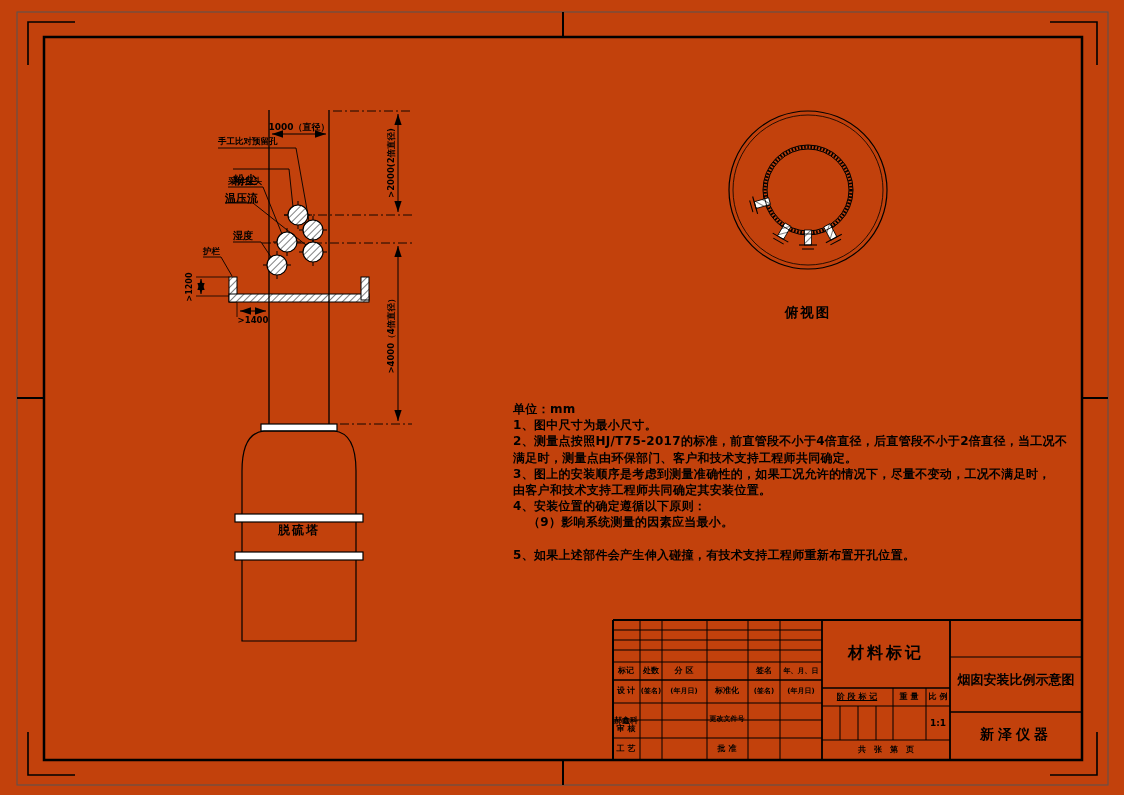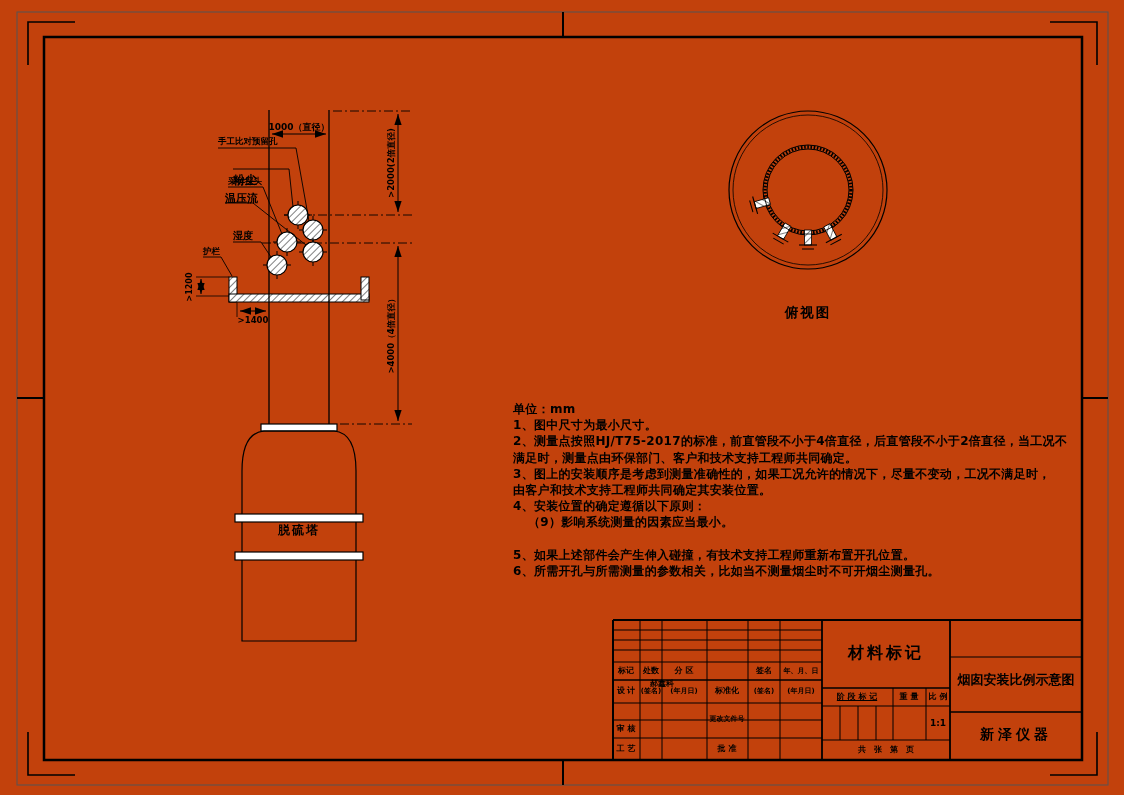--- a/index.html
+++ b/index.html
@@ -164,41 +164,40 @@
 
 <div class="note" style="top:401px;">单位：mm</div>
 <div class="note" style="top:417px;">1、图中尺寸为最小尺寸。</div>
 <div class="note" style="top:433px;">2、测量点按照HJ/T75-2017的标准，前直管段不小于4倍直径，后直管段不小于2倍直径，当工况不</div>
 <div class="note" style="top:450px;">满足时，测量点由环保部门、客户和技术支持工程师共同确定。</div>
 <div class="note" style="top:466px;">3、图上的安装顺序是考虑到测量准确性的，如果工况允许的情况下，尽量不变动，工况不满足时，</div>
 <div class="note" style="top:482px;">由客户和技术支持工程师共同确定其安装位置。</div>
 <div class="note" style="top:498px;">4、安装位置的确定遵循以下原则：</div>
 <div class="note indent" style="top:514px;">（9）影响系统测量的因素应当最小。</div>
 <div class="note" style="top:547px;">5、如果上述部件会产生伸入碰撞，有技术支持工程师重新布置开孔位置。</div>
-<div class="note" style="top:563px;">6、所需开孔与所需测量的参数相关，比如当不测量烟尘时不可开烟尘测量孔。</div>
 
 <div class="t" style="left:886px;top:653px;font-size:16px;letter-spacing:3px;">材料标记</div>
 <div class="t" style="left:1016px;top:679px;font-size:13px;">烟囱安装比例示意图</div>
 <div class="t" style="left:1016px;top:734px;font-size:14px;letter-spacing:4px;">新泽仪器</div>
 
 <div class="t" style="left:626px;top:671px;font-size:8px;">标记</div>
 <div class="t" style="left:651px;top:671px;font-size:8px;">处数</div>
 <div class="t" style="left:684px;top:671px;font-size:8px;">分 区</div>
 <div class="t" style="left:727px;top:671px;font-size:7px;margin-top:48px;">更改文件号</div>
 <div class="t" style="left:764px;top:671px;font-size:8px;">签名</div>
 <div class="t" style="left:801px;top:671px;font-size:7px;">年、月、日</div>
 
 <div class="t" style="left:626px;top:691px;font-size:8px;font-family:Liberation Serif, serif;">设 计</div>
 <div class="t" style="left:651px;top:691px;font-size:7px;">(签名)</div>
 <div class="t" style="left:684px;top:691px;font-size:7px;">(年月日)</div>
 <div class="t" style="left:727px;top:691px;font-size:8px;">标准化</div>
 <div class="t" style="left:764px;top:691px;font-size:7px;">(签名)</div>
 <div class="t" style="left:801px;top:691px;font-size:7px;">(年月日)</div>
 
-<div class="t" style="left:626px;top:684px;font-size:8px;margin-left:36px;">郝鑫科</div>
+<div class="t" style="left:626px;top:721px;font-size:8px;">郝鑫科</div>
 <div class="t" style="left:626px;top:729px;font-size:8px;">审 核</div>
 <div class="t" style="left:626px;top:749px;font-size:8px;">工 艺</div>
 <div class="t" style="left:727px;top:749px;font-size:8px;">批 准</div>
 
 <div class="t" style="left:857px;top:697px;font-size:8px;text-decoration:underline;">阶 段 标 记</div>
 <div class="t" style="left:909px;top:697px;font-size:8px;">重 量</div>
 <div class="t" style="left:938px;top:697px;font-size:8px;">比 例</div>
 <div class="t" style="left:938px;top:723px;font-size:9px;">1:1</div>
 <div class="t" style="left:886px;top:750px;font-size:8px;">共　张　第　页</div>
 

